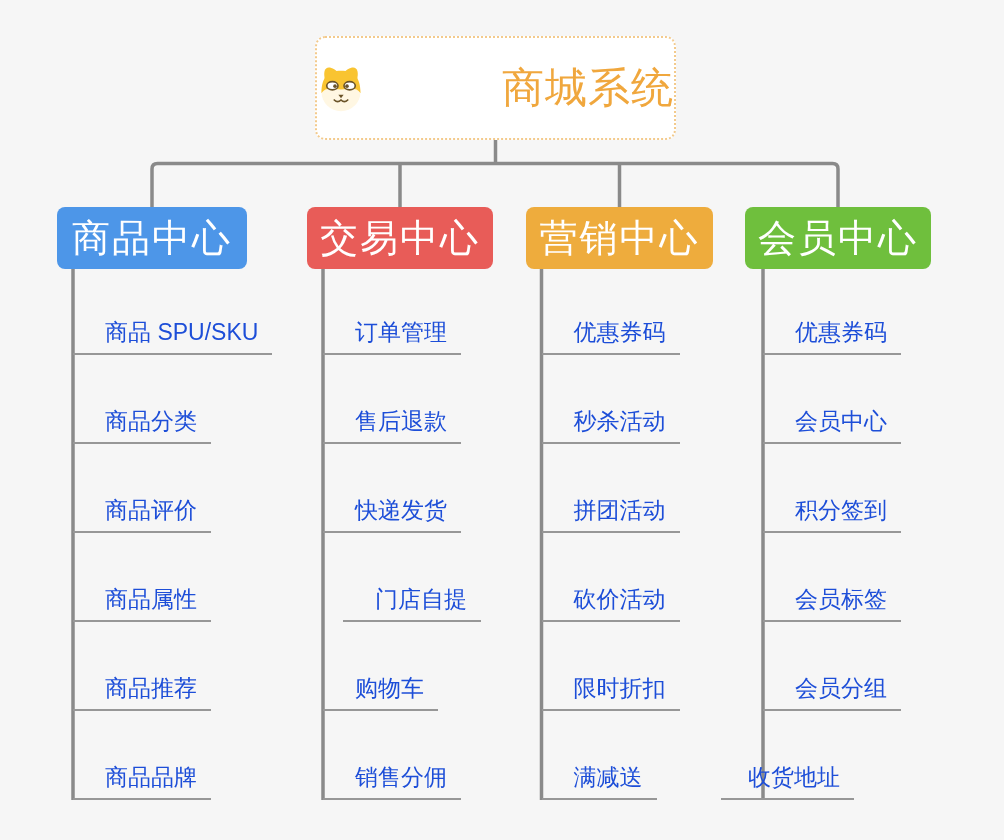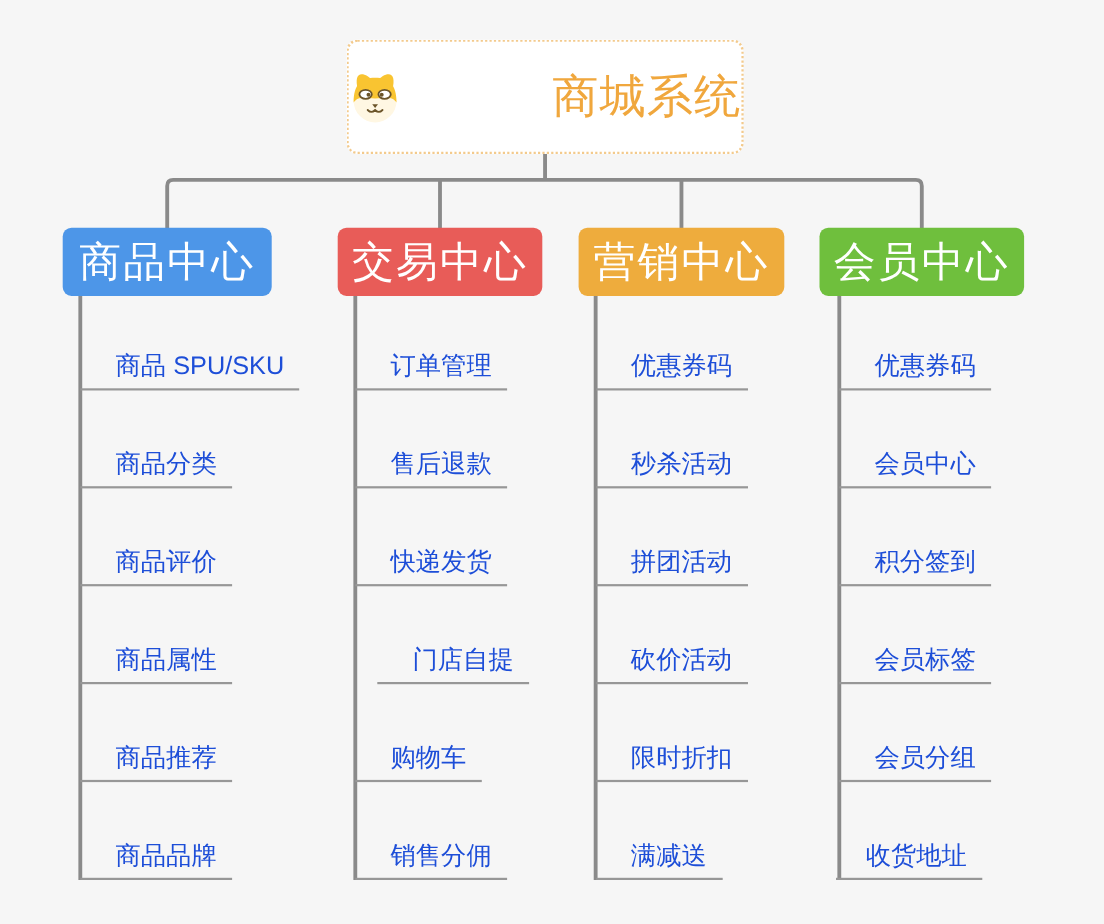--- a/index.html
+++ b/index.html
@@ -184,18 +184,18 @@
       </div>
       <div class="sub-item" style="left: 763px; top: 485px;">
         <span class="sub-item-label">积分签到</span>
       </div>
       <div class="sub-item" style="left: 763px; top: 574px;">
         <span class="sub-item-label">会员标签</span>
       </div>
       <div class="sub-item" style="left: 763px; top: 663px;">
         <span class="sub-item-label">会员分组</span>
       </div>
-      <div class="sub-item" style="left: 760px; top: 752px; padding-left: 27px;">
+      <div class="sub-item" style="left: 721px; top: 752px; padding-left: 27px;">
         <span class="sub-item-label">收货地址</span>
       </div>
     </div>
 
 </div>
 
 </body></html>

